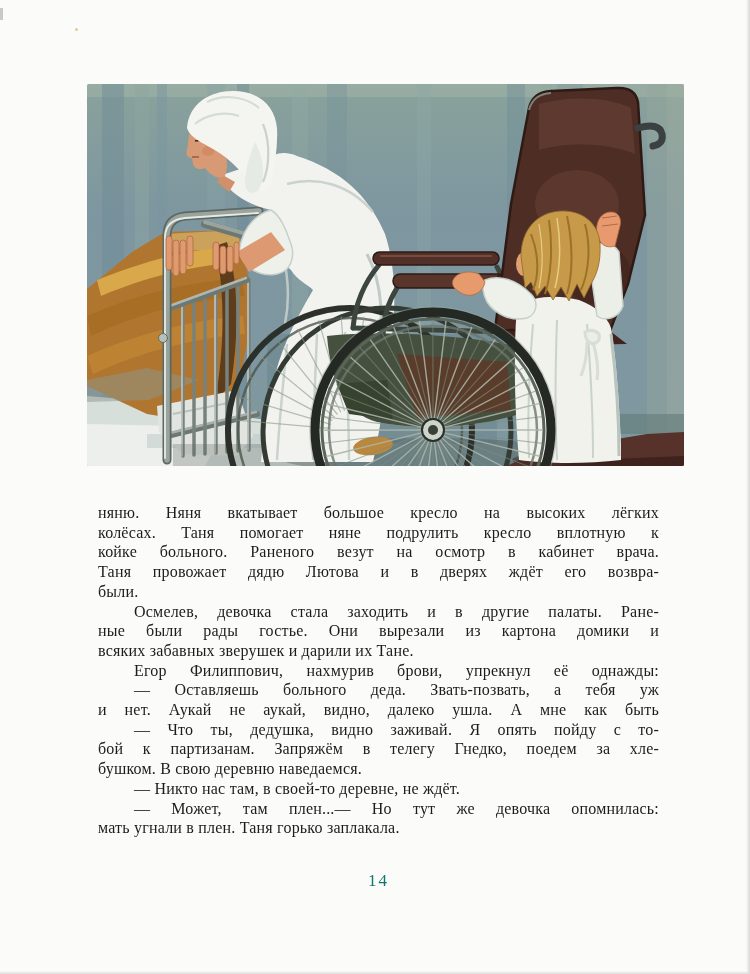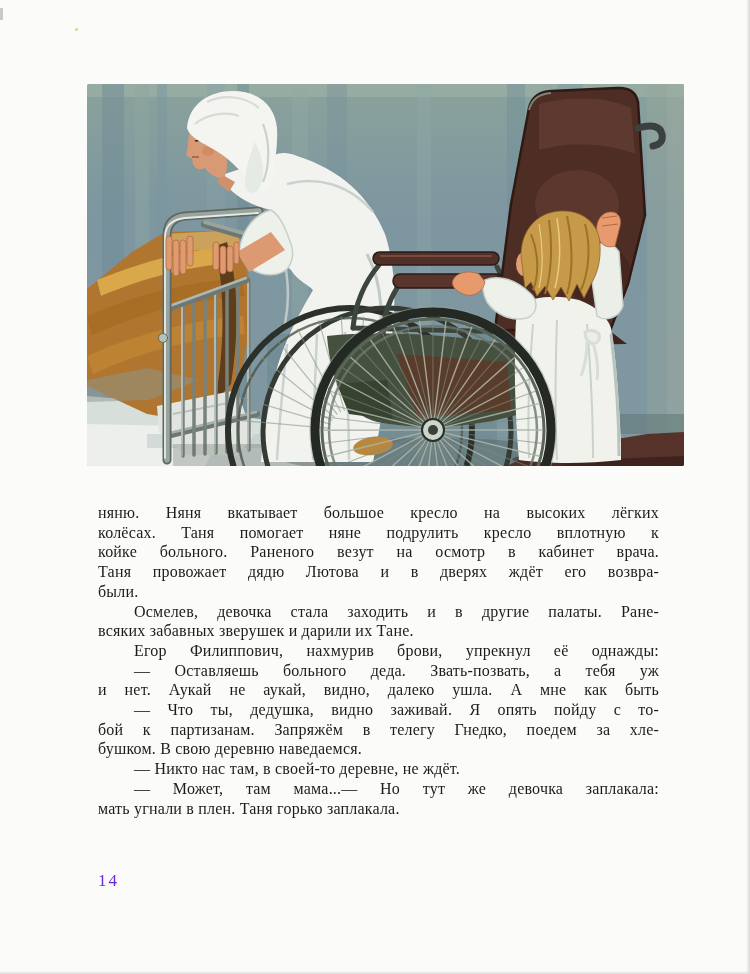--- a/index.html
+++ b/index.html
@@ -16,21 +16,21 @@
   .illus svg { display:block; }
   .story {
     position:absolute; left:98px; top:491px; width:561px;
     color:#1c1c1c; font-size:16px; line-height:19.7px; letter-spacing:0.2px;margin-top:12px;
   }
   .line { text-align:justify; text-align-last:justify; }
   .line.last { text-align-last:left; }
   .line.indent { text-indent:36px; }
   .pagenum {
     position:absolute; left:98px; top:871px; width:561px;
-    text-align:left; font-size:17px; color:#6d28d9; letter-spacing:2px;
+    text-align:center; font-size:17px; color:#0f766e; letter-spacing:2px;
   }
   .edge-right { position:absolute; right:0; top:0; width:4px; height:100%;
     background:linear-gradient(to left,#d8d8d5,rgba(216,216,213,0)); }
   .edge-bottom { position:absolute; left:0; bottom:0; width:100%; height:3px;
     background:linear-gradient(to top,#dcdcd9,rgba(220,220,217,0)); }
   .corner-mark { position:absolute; left:0; top:8px; width:3px; height:12px; background:#c9c9c6; }
   .speck { position:absolute; left:75px; top:28px; width:3px; height:3px;
     background:#d9c27a; border-radius:50%; opacity:.8; }
 </style>
 </head>
@@ -312,25 +312,26 @@
 </svg>
 </div>
 
 <div class="story">
     <div class="line">няню. Няня вкатывает большое кресло на высоких лёгких</div>
     <div class="line">колёсах. Таня помогает няне подрулить кресло вплотную к</div>
     <div class="line">койке больного. Раненого везут на осмотр в кабинет врача.</div>
     <div class="line">Таня провожает дядю Лютова и в дверях ждёт его возвра-</div>
     <div class="line last">были.</div>
     <div class="line indent">Осмелев, девочка стала заходить и в другие палаты. Ране-</div>
+    <div class="line">ные были рады гостье. Они вырезали из картона домики и</div>
     <div class="line last">всяких забавных зверушек и дарили их Тане.</div>
     <div class="line indent">Егор Филиппович, нахмурив брови, упрекнул её однажды:</div>
     <div class="line indent">— Оставляешь больного деда. Звать-позвать, а тебя уж</div>
     <div class="line">и нет. Аукай не аукай, видно, далеко ушла. А мне как быть</div>
     <div class="line indent">— Что ты, дедушка, видно заживай. Я опять пойду с то-</div>
     <div class="line">бой к партизанам. Запряжём в телегу Гнедко, поедем за хле-</div>
     <div class="line last">бушком. В свою деревню наведаемся.</div>
     <div class="line indent last">— Никто нас там, в своей-то деревне, не ждёт.</div>
-    <div class="line indent">— Может, там мама...— Но тут же девочка заплакала:</div>
+    <div class="line indent">— Может, там плен...— Но тут же девочка опомнилась:</div>
     <div class="line last">мать угнали в плен. Таня горько заплакала.</div>
   </div>
 
 <div class="pagenum">14</div>
 
 </body></html>

